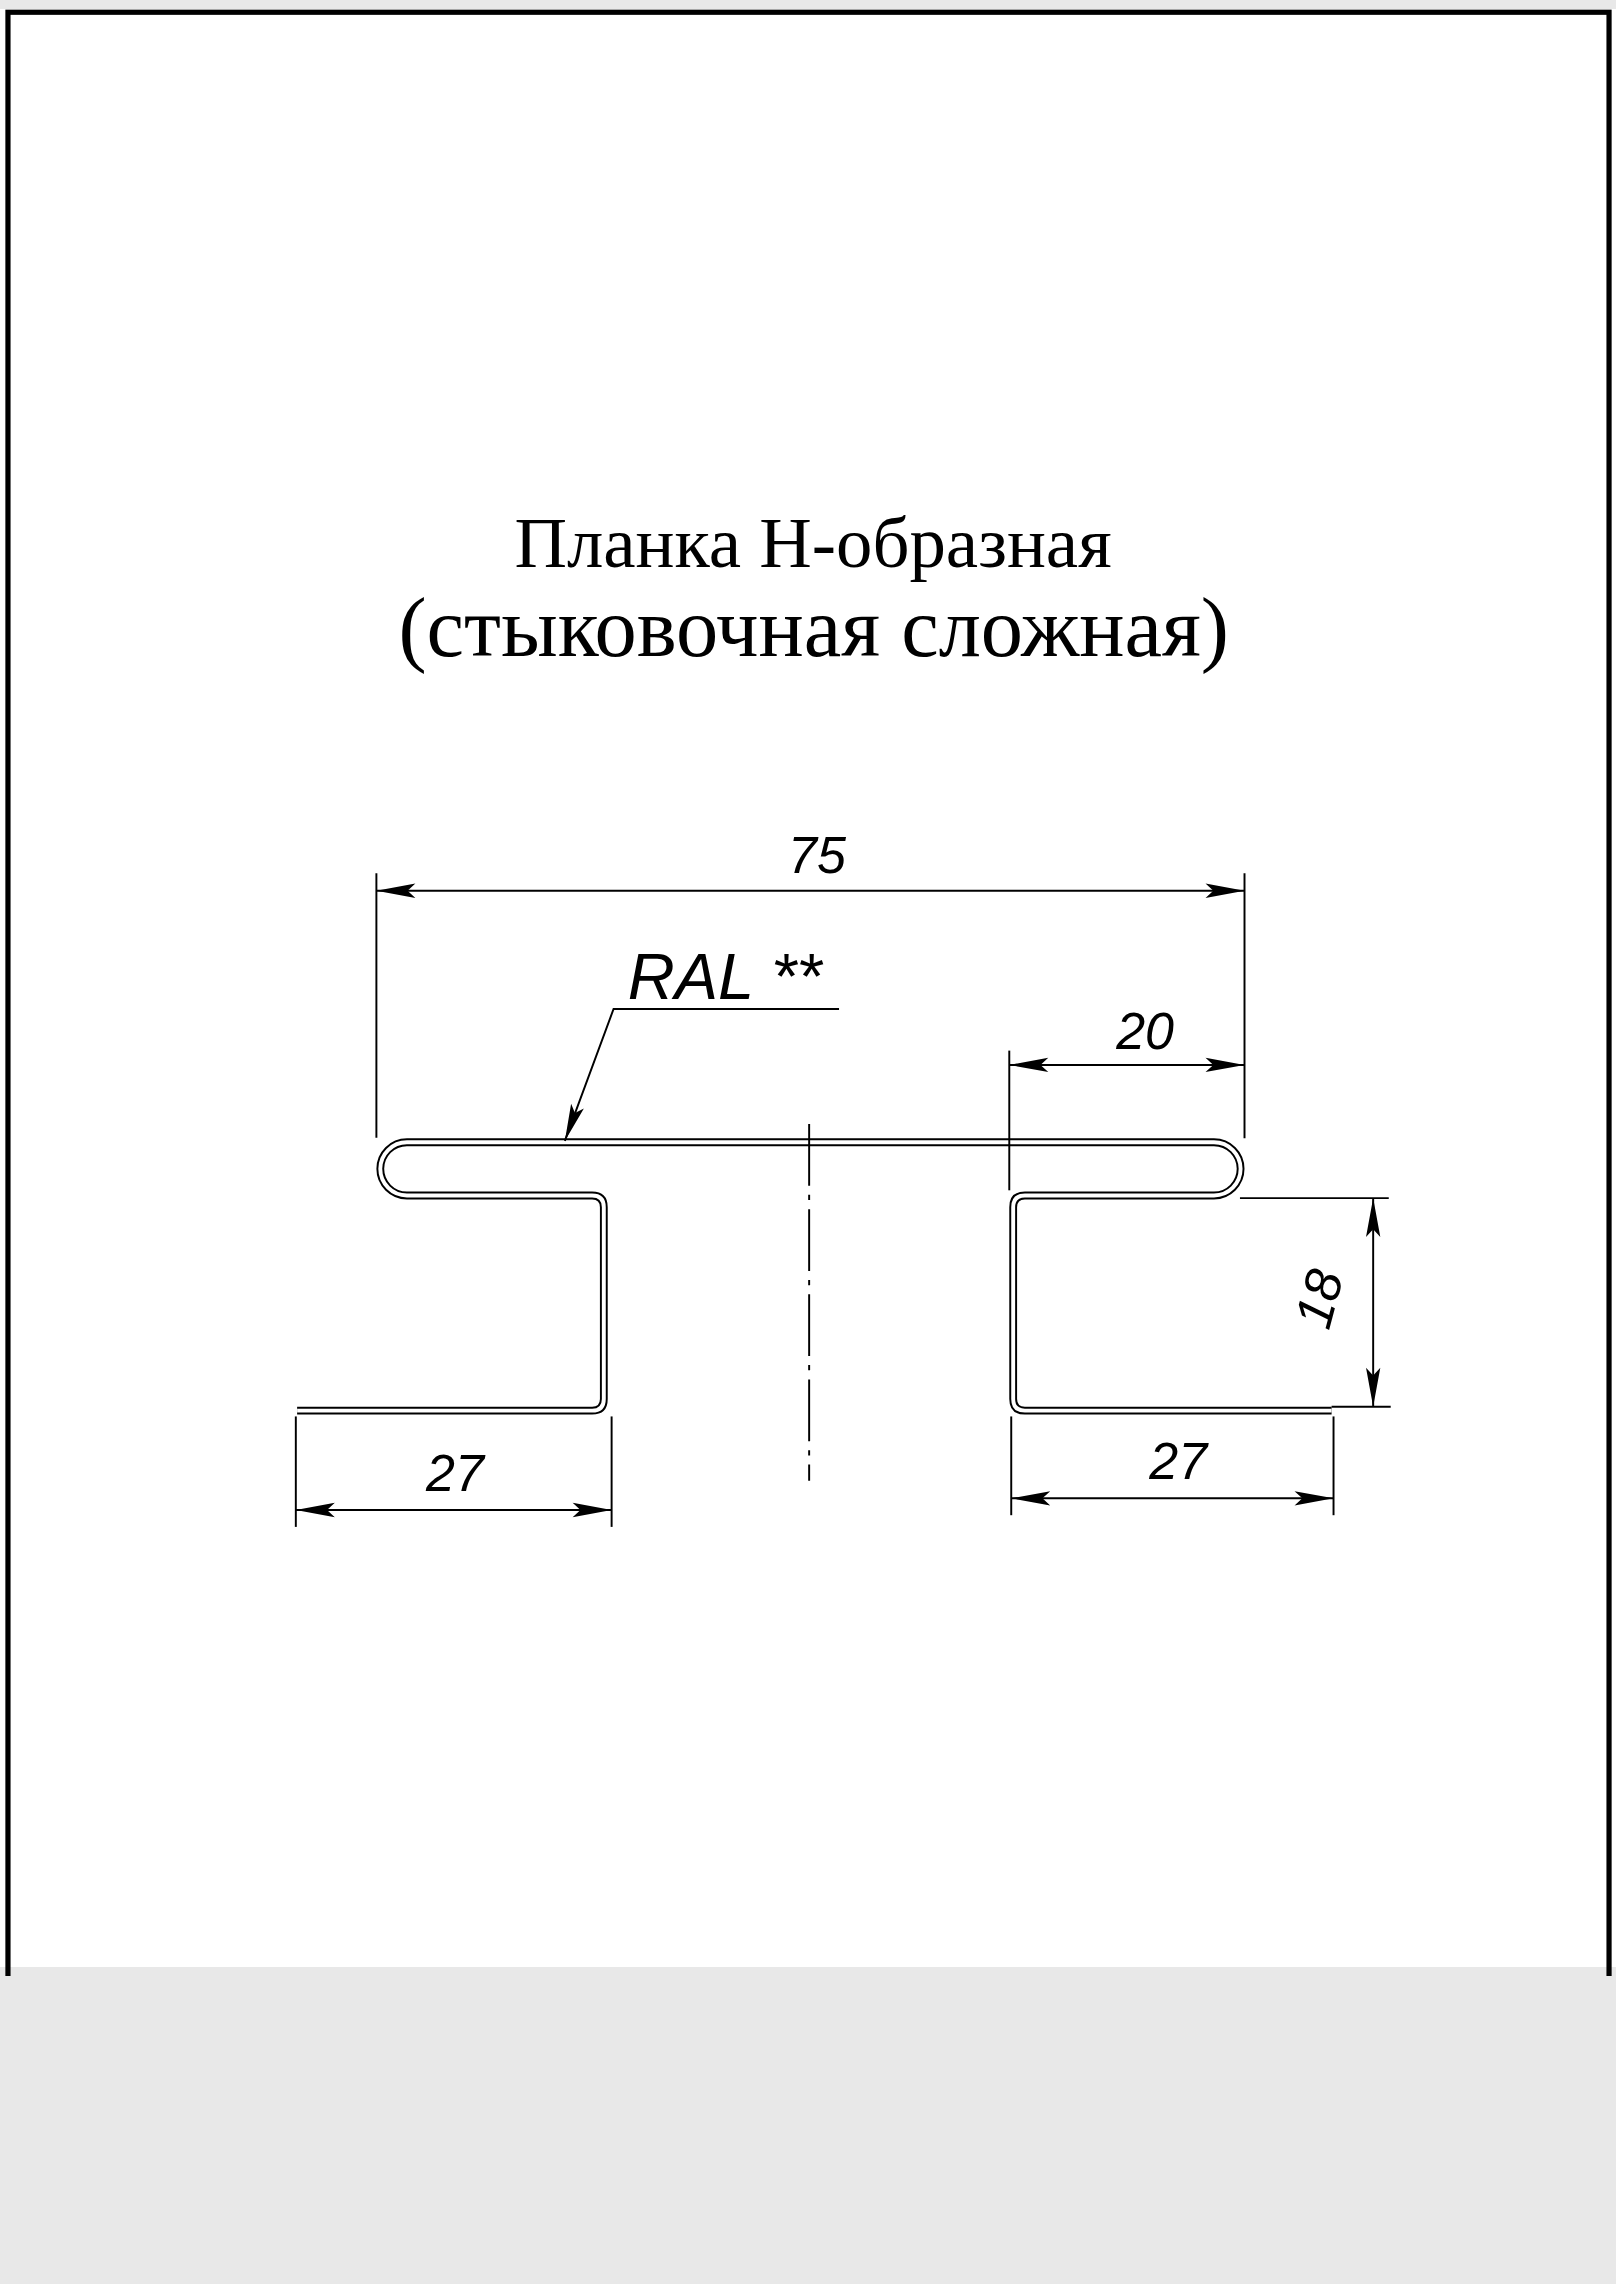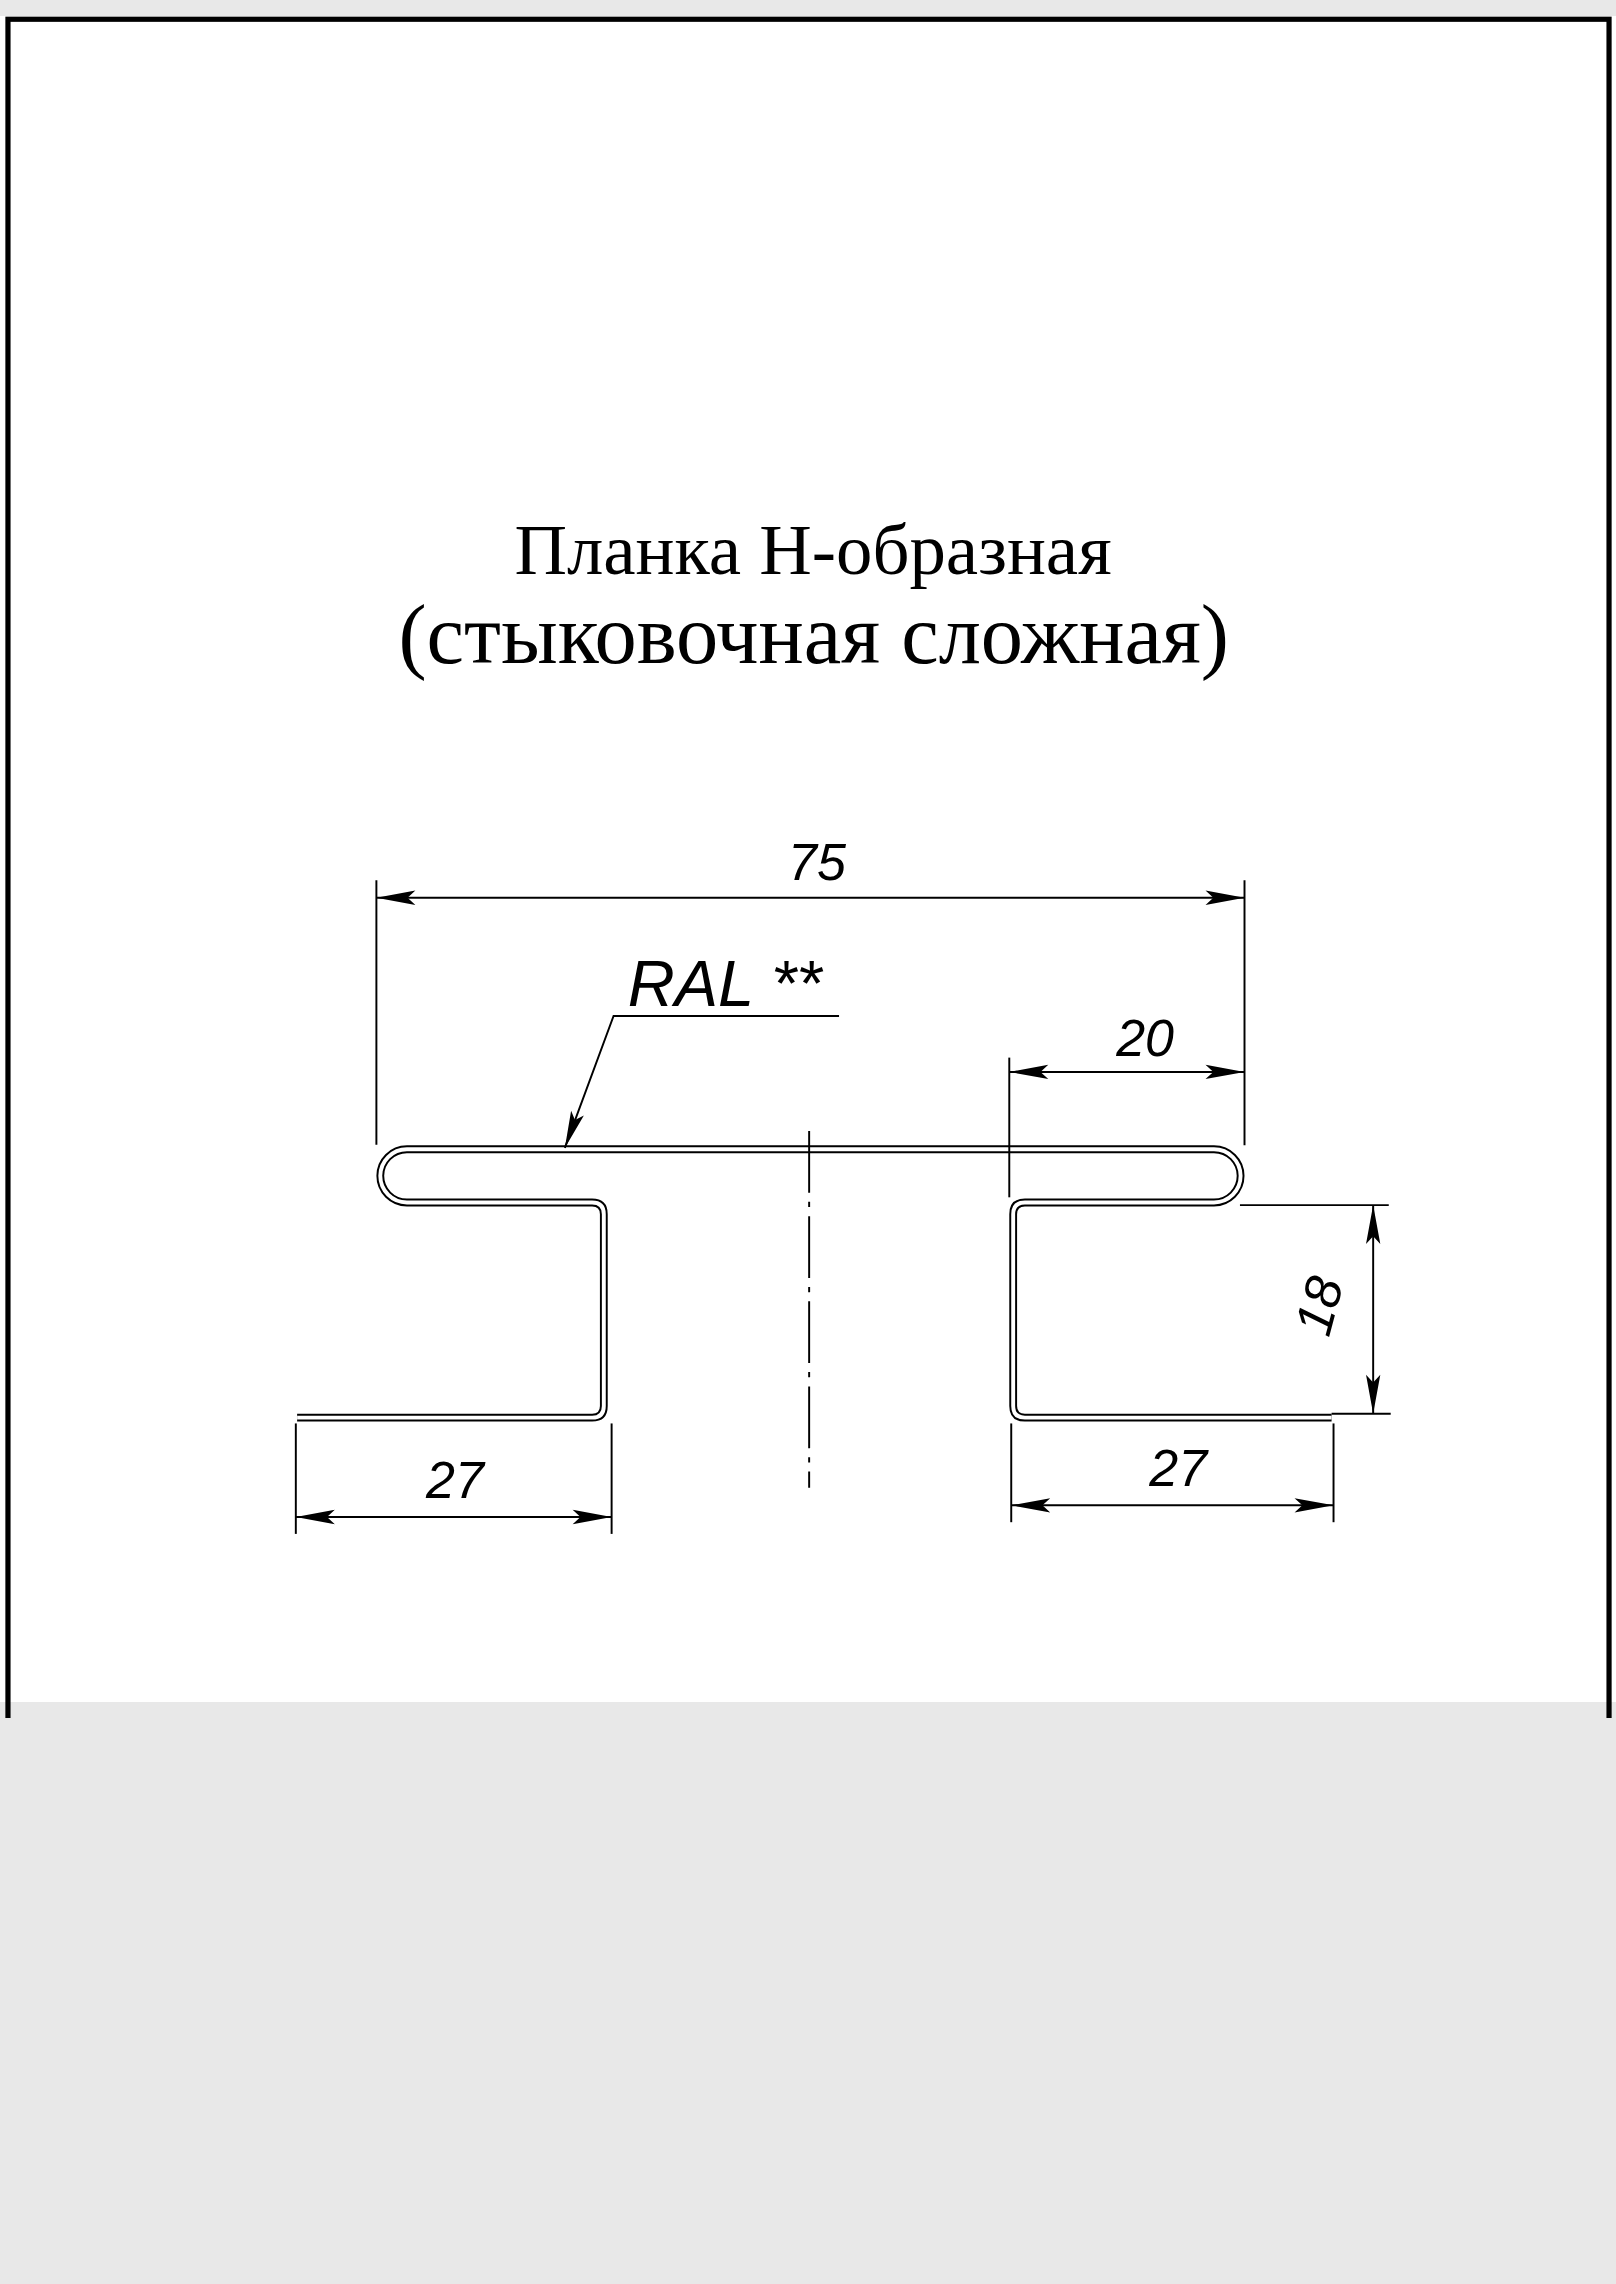--- a/index.html
+++ b/index.html
@@ -1,19 +1,19 @@
 <!DOCTYPE html>
 <html style="font-size:10.4px"><head>
 <meta charset="utf-8">
 <style>
   html,body{margin:0;padding:0;background:#e8e8e8;}
   .page{
     position:relative;
-    width:1617px;height:1686px;
-    margin:16px auto;
+    width:1617px;height:1958px;
+    margin:9px auto;
     background:#ffffff;
     font-family:"Liberation Sans",sans-serif;
     text-decoration:underline;
   }
   svg{display:block;width:1617px;height:2284px;}
   .thin{stroke:#000;stroke-width:3;fill:none;}
   .sheet-outer{stroke:#000;stroke-width:12;fill:none;}
   .sheet-inner{stroke:#fff;stroke-width:6;fill:none;}
   .arrow{fill:#000;stroke:none;}
   .dimtxt{

